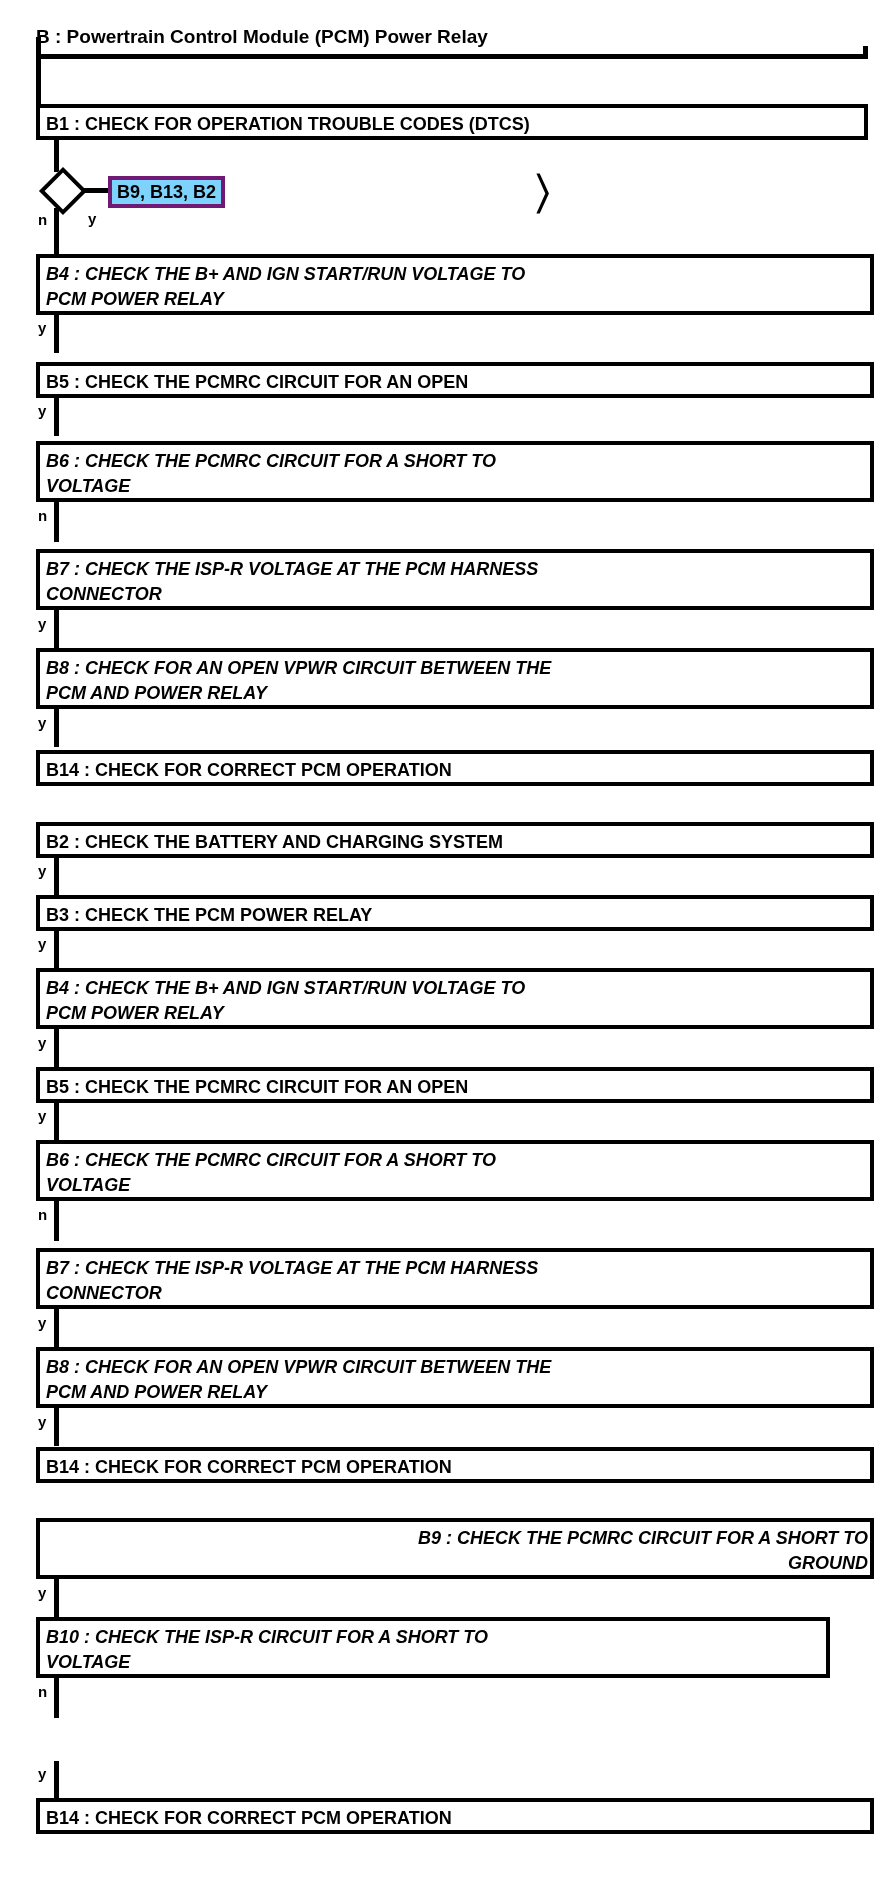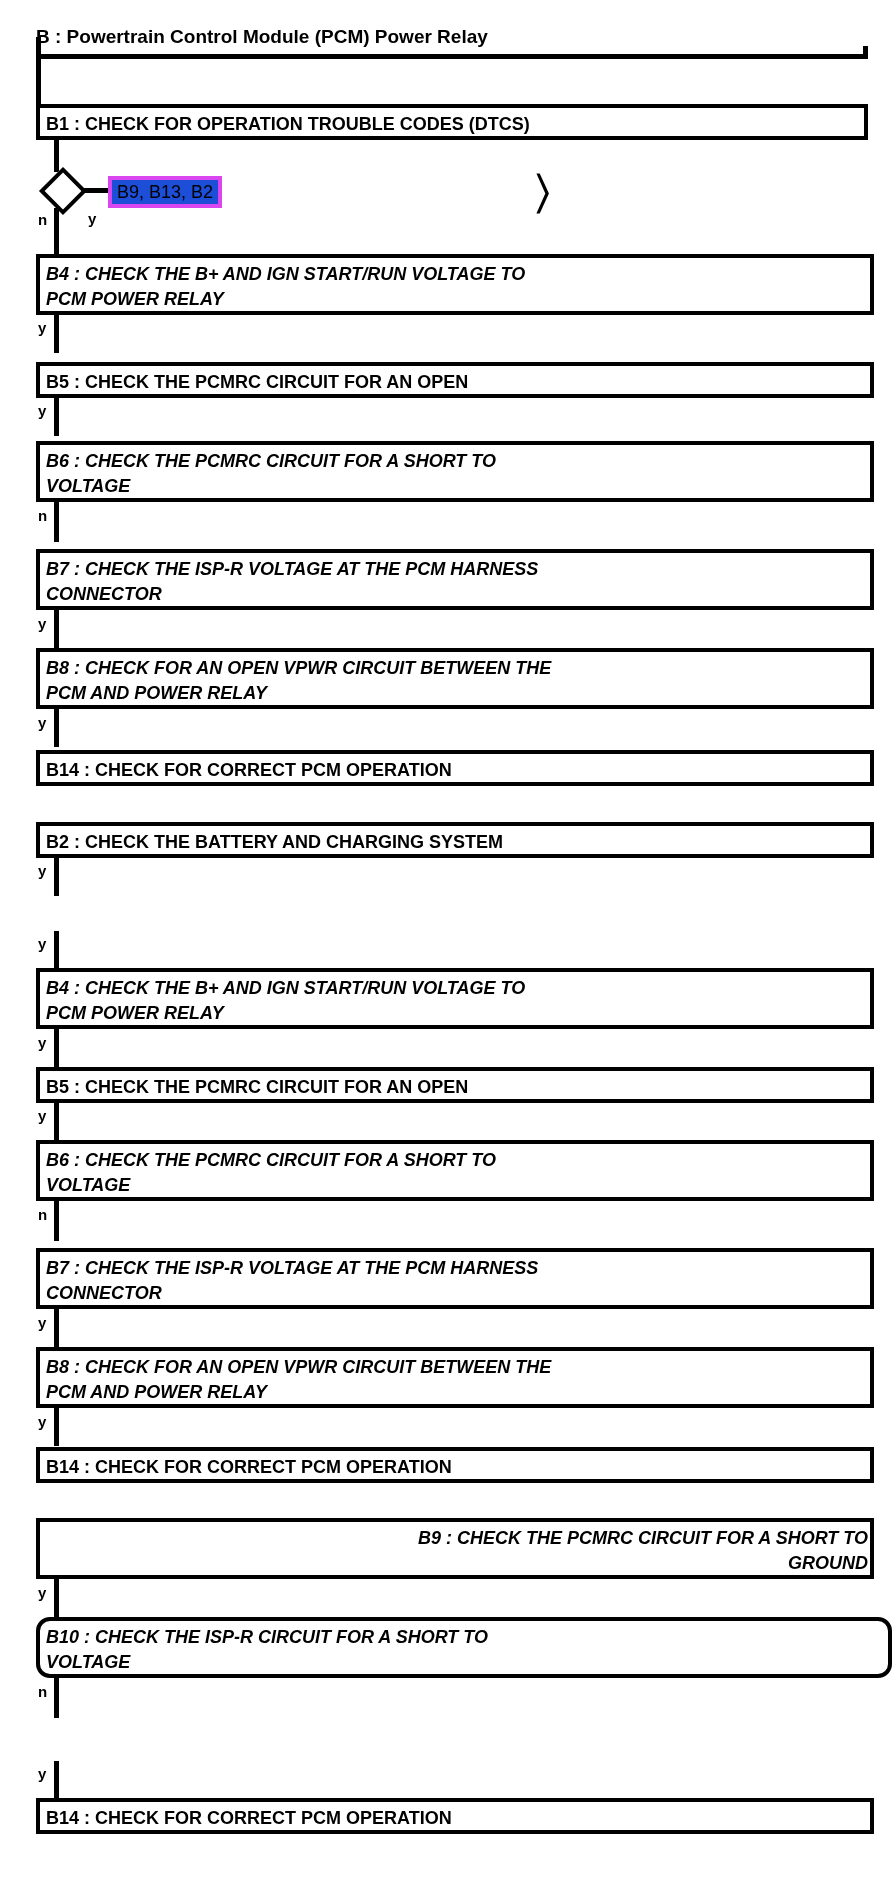--- a/index.html
+++ b/index.html
@@ -96,24 +96,24 @@
   }
   
   .hline {
     position: absolute;
     height: 5px;
     background: #000000;
   }
   .refbox {
     position: absolute;
     box-sizing: border-box;
-    border: 4px solid #d946ef;
-    background: #1d4ed8;
+    border: 4px solid #701a75;
+    background: #7dd3fc;
     font-size: 18px;
-    font-weight: normal;
+    font-weight: bold;
     line-height: 22px;
     padding: 1px 5px;
     white-space: nowrap;
   }
   
   .chevron {
     position: absolute;
     font-size: 46px;
     font-weight: 300;
     line-height: 46px;
@@ -169,20 +169,21 @@
 PCM AND POWER RELAY</div>
   <div class="vline" style="left:54px; top:709px; height:38px;"></div>
   <div class="blabel" style="left:38px; top:715px;">y</div>
 
   <div class="step one-line" style="left:36px; top:750px; width:838px;">B14 : CHECK FOR CORRECT PCM OPERATION</div>
 
   <div class="step one-line" style="left:36px; top:822px; width:838px;">B2 : CHECK THE BATTERY AND CHARGING SYSTEM</div>
   <div class="vline" style="left:54px; top:858px; height:38px;"></div>
   <div class="blabel" style="left:38px; top:863px;">y</div>
 
+  <div class="step one-line" style="left:36px; top:895px; width:838px;">B3 : CHECK THE PCM POWER RELAY</div>
   <div class="vline" style="left:54px; top:931px; height:38px;"></div>
   <div class="blabel" style="left:38px; top:936px;">y</div>
 
   <div class="step two-line" style="left:36px; top:968px; width:838px;">B4 : CHECK THE B+ AND IGN START/RUN VOLTAGE TO
 PCM POWER RELAY</div>
   <div class="vline" style="left:54px; top:1029px; height:38px;"></div>
   <div class="blabel" style="left:38px; top:1035px;">y</div>
 
   <div class="step one-line" style="left:36px; top:1067px; width:838px;">B5 : CHECK THE PCMRC CIRCUIT FOR AN OPEN</div>
   <div class="vline" style="left:54px; top:1103px; height:38px;"></div>
@@ -203,21 +204,21 @@
   <div class="vline" style="left:54px; top:1408px; height:38px;"></div>
   <div class="blabel" style="left:38px; top:1414px;">y</div>
 
   <div class="step one-line" style="left:36px; top:1447px; width:838px;">B14 : CHECK FOR CORRECT PCM OPERATION</div>
 
   <div class="step two-line" style="left:36px; top:1518px; width:838px;text-align:right;">B9 : CHECK THE PCMRC CIRCUIT FOR A SHORT TO
 GROUND</div>
   <div class="vline" style="left:54px; top:1579px; height:38px;"></div>
   <div class="blabel" style="left:38px; top:1585px;">y</div>
 
-  <div class="step two-line" style="left:36px; top:1617px; width:856px;border-radius:14px;">B10 : CHECK THE ISP-R CIRCUIT FOR A SHORT TO
+  <div class="step two-line" style="left:36px; top:1617px; width:794px;">B10 : CHECK THE ISP-R CIRCUIT FOR A SHORT TO
 VOLTAGE</div>
   <div class="vline" style="left:54px; top:1678px; height:40px;"></div>
   <div class="blabel" style="left:38px; top:1684px;">n</div>
 
   <div class="vline" style="left:54px; top:1761px; height:38px;"></div>
   <div class="blabel" style="left:38px; top:1766px;">y</div>
 
   <div class="step one-line" style="left:36px; top:1798px; width:838px;">B14 : CHECK FOR CORRECT PCM OPERATION</div>
 
 </div>

